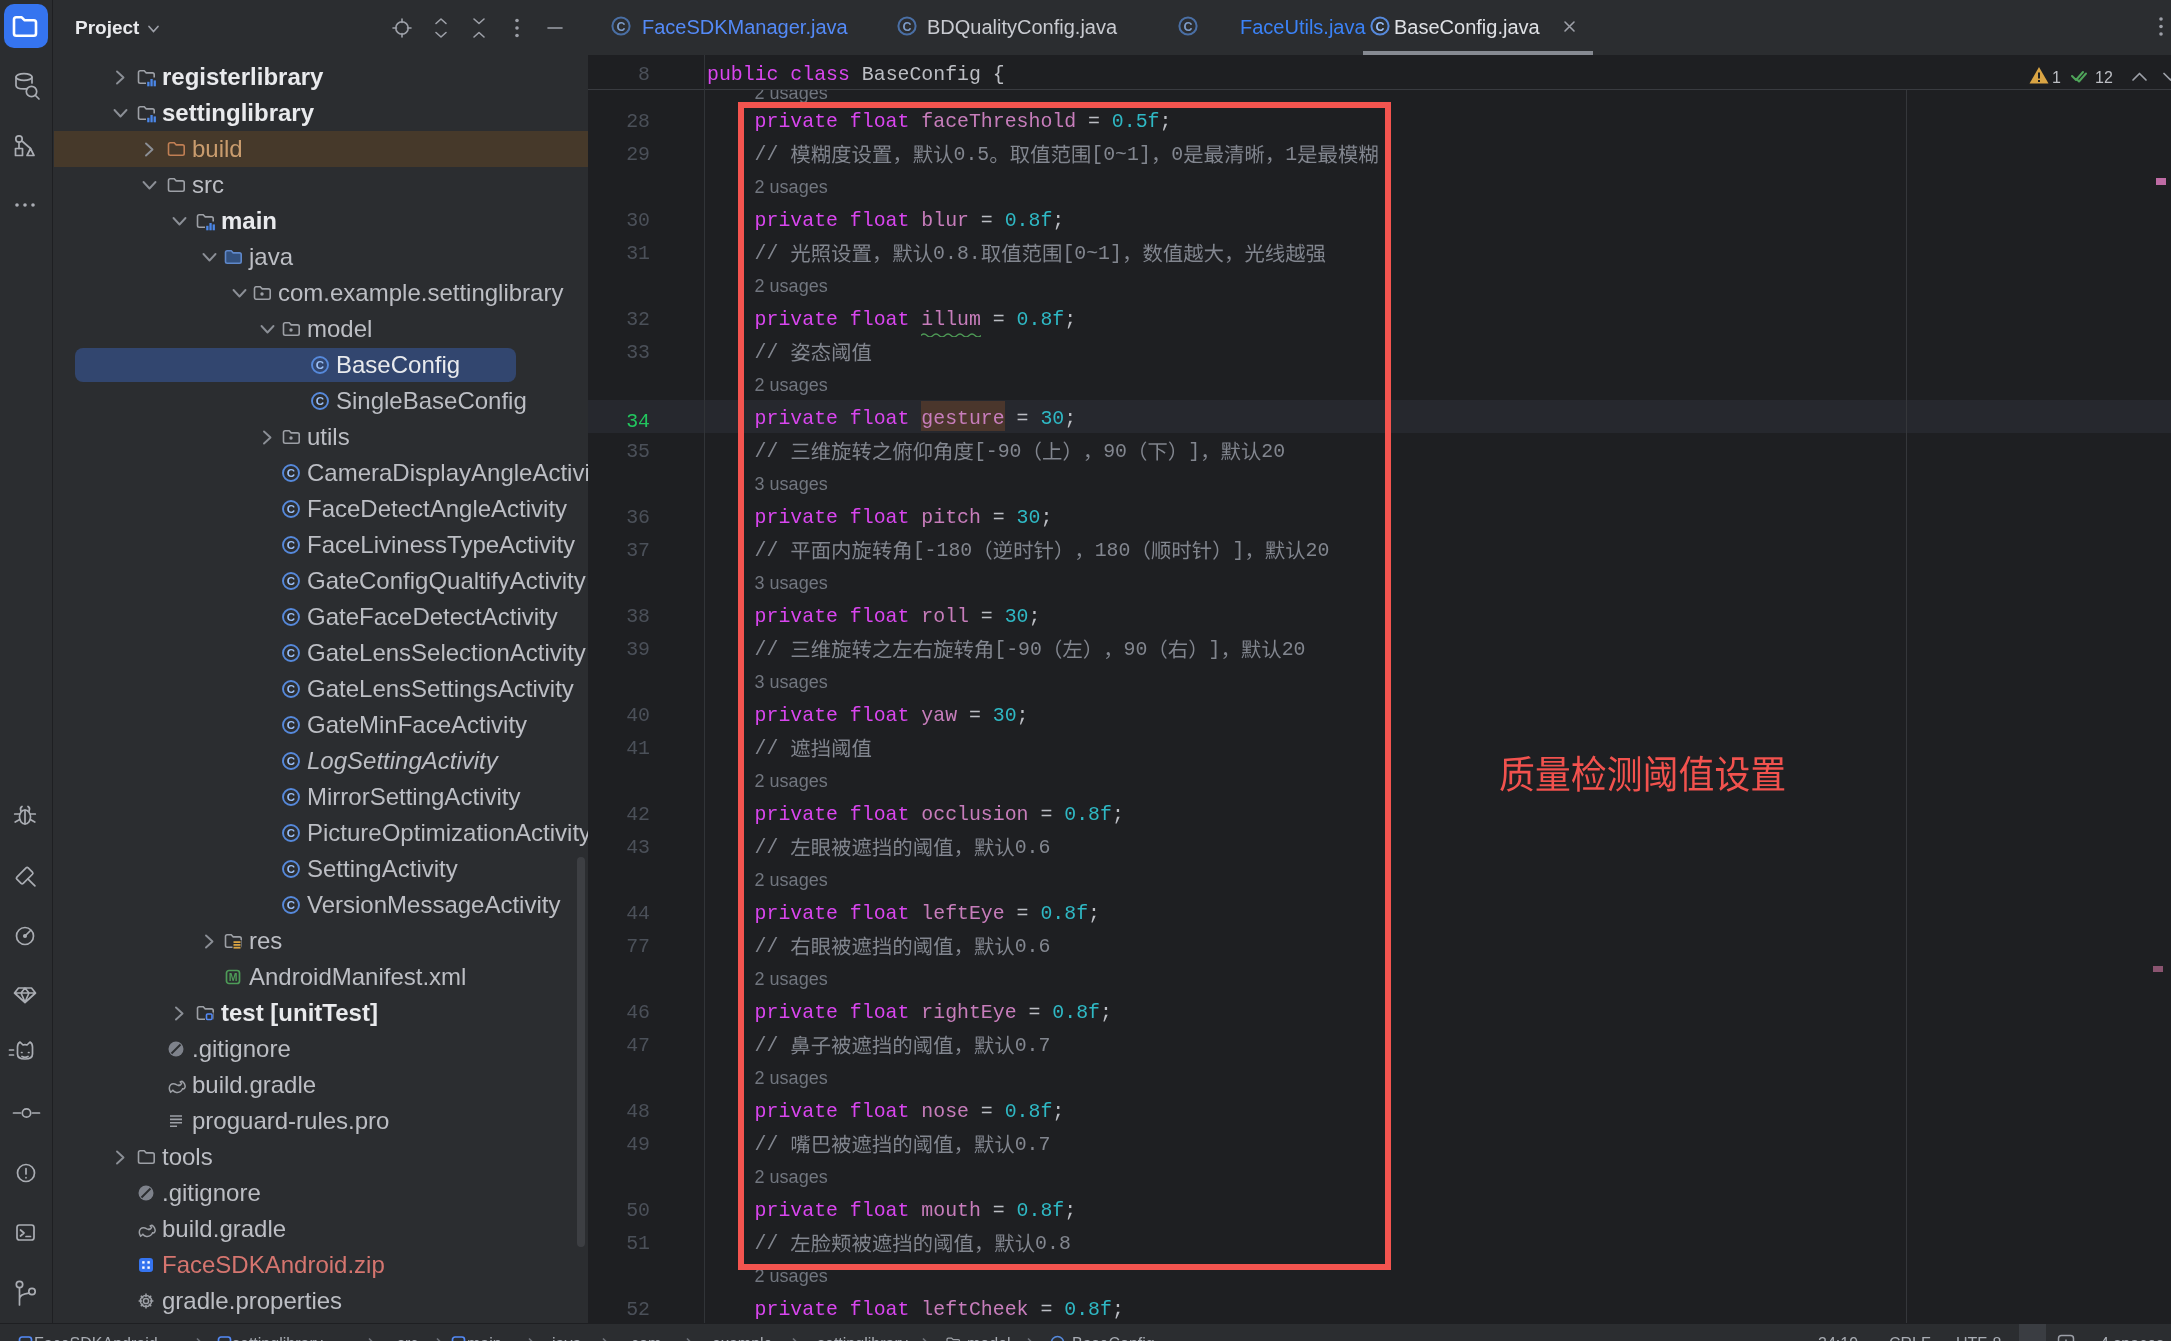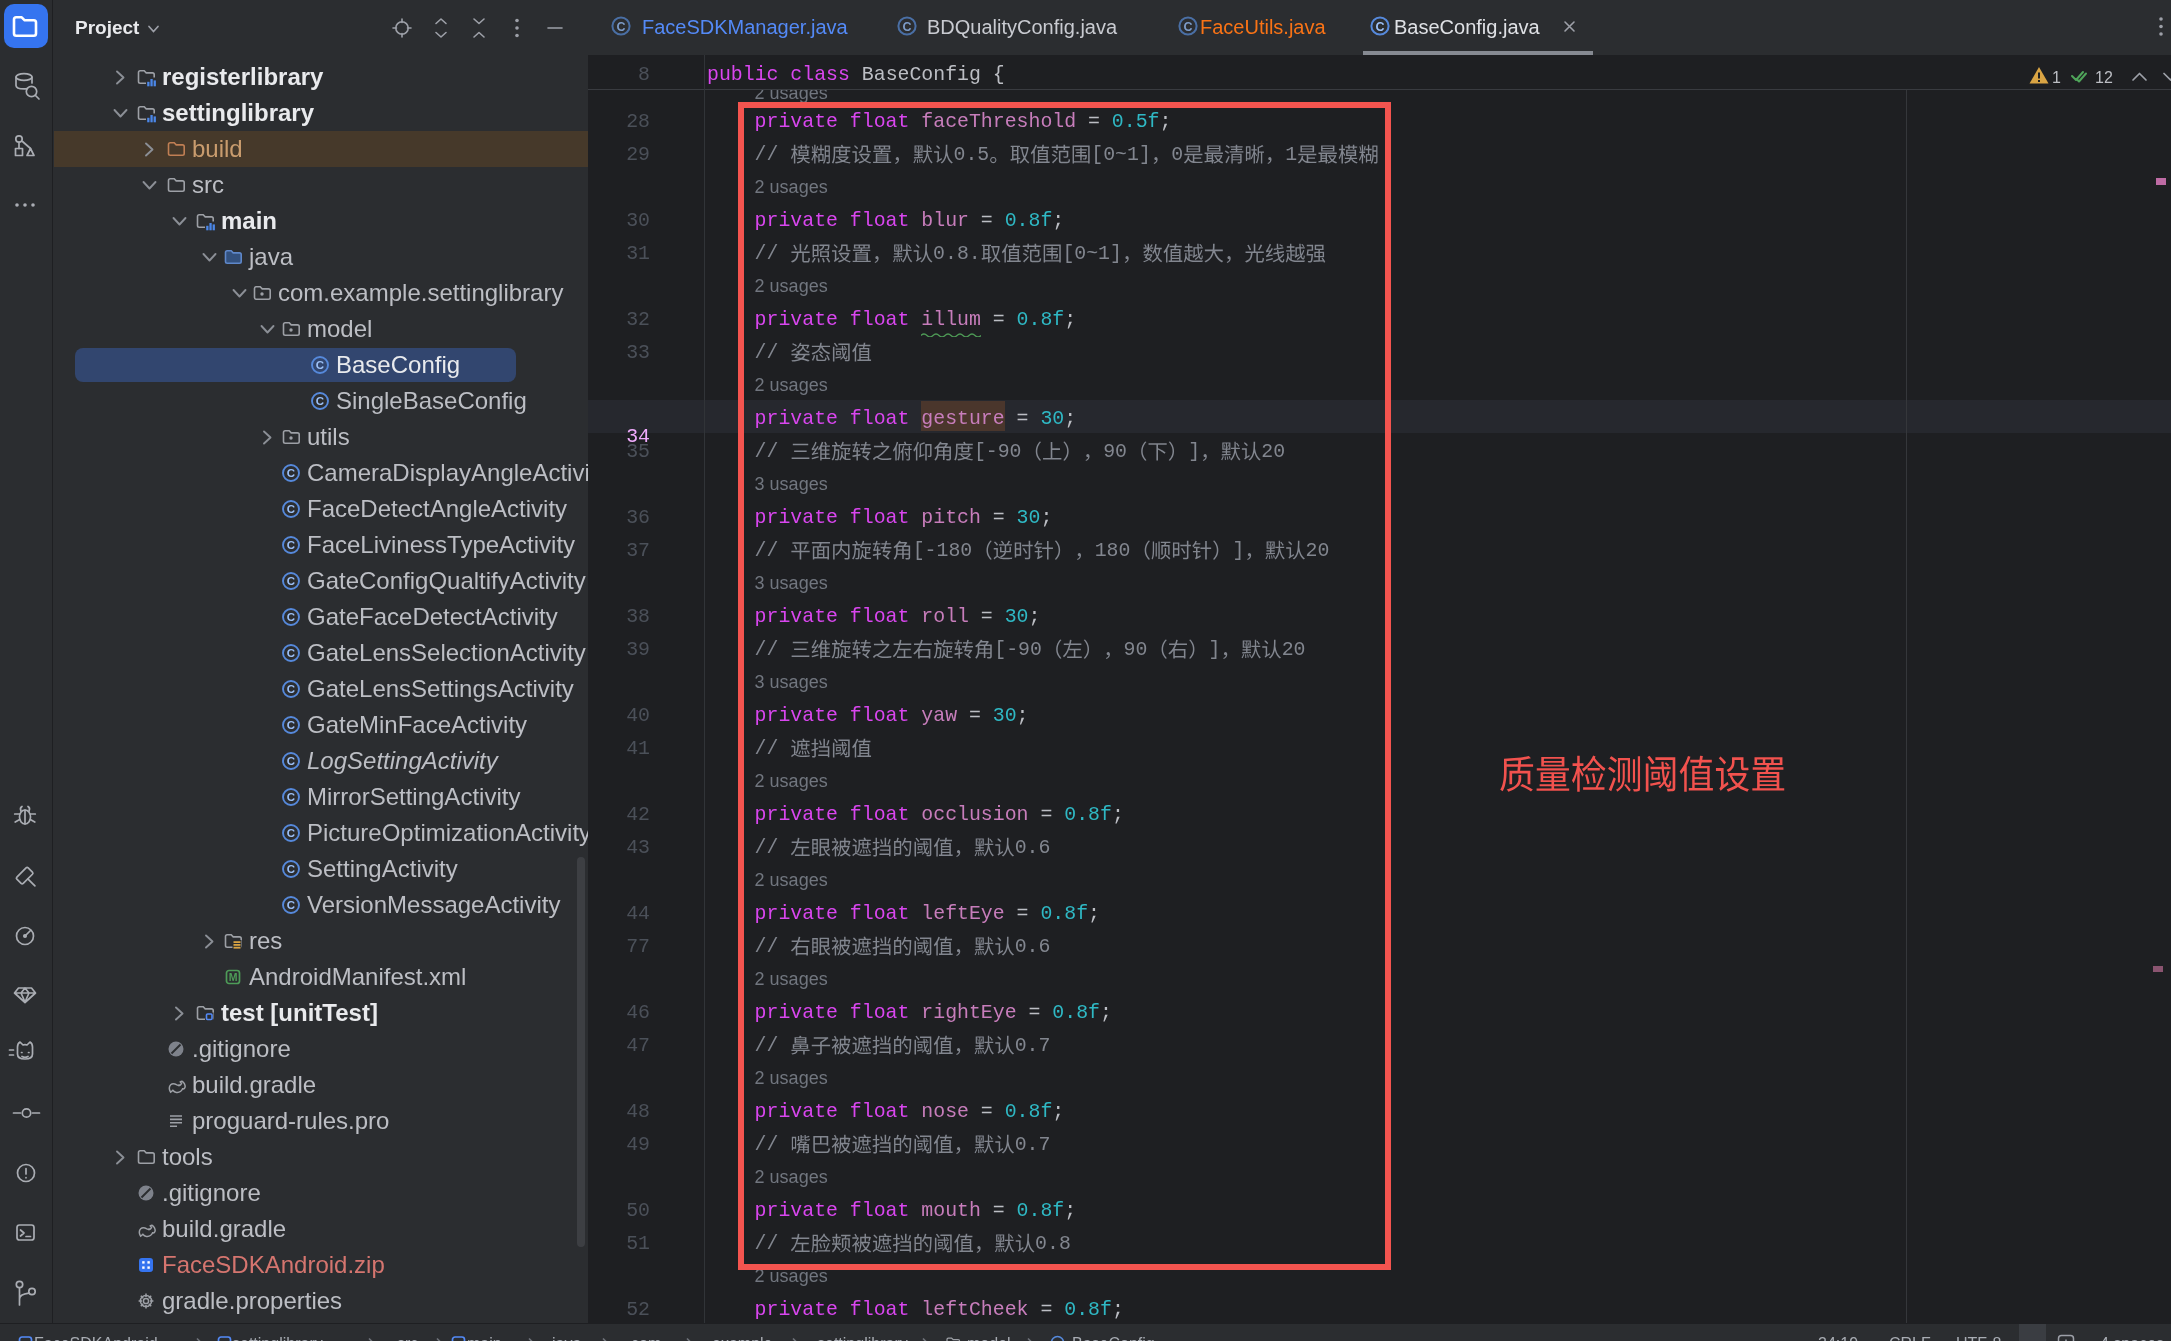--- a/index.html
+++ b/index.html
@@ -86,21 +86,21 @@
     <div class="tabt" style="left:54px;color:#548af7">FaceSDKManager.java</div>
     <svg class="abs" style="left:308px;top:15px" width="22" height="22" viewBox="0 0 22 22">
       <circle cx="11" cy="11" r="8.6" fill="none" stroke="#4a6fa5" stroke-width="2"></circle>
       <text x="11" y="15.5" text-anchor="middle" font-size="12.5" font-weight="bold" fill="#7d9cc9" font-family="Liberation Sans,sans-serif">C</text>
     </svg>
     <div class="tabt" style="left:339px;color:#c9cbd1">BDQualityConfig.java</div>
     <svg class="abs" style="left:589px;top:15px" width="22" height="22" viewBox="0 0 22 22">
       <circle cx="11" cy="11" r="8.6" fill="none" stroke="#4a6fa5" stroke-width="2"></circle>
       <text x="11" y="15.5" text-anchor="middle" font-size="12.5" font-weight="bold" fill="#7d9cc9" font-family="Liberation Sans,sans-serif">C</text>
     </svg>
-    <div class="tabt" style="left:612px;color:#f97316">FaceUtils.java</div>
+    <div class="tabt" style="left:652px;color:#3b82f6">FaceUtils.java</div>
     <svg class="abs" style="left:781px;top:15px" width="22" height="22" viewBox="0 0 22 22">
       <circle cx="11" cy="11" r="8.6" fill="none" stroke="#5689db" stroke-width="2"></circle>
       <text x="11" y="15.5" text-anchor="middle" font-size="12.5" font-weight="bold" fill="#9cc0f7" font-family="Liberation Sans,sans-serif">C</text>
     </svg>
     <div class="tabt" style="left:806px;color:#dfe1e5">BaseConfig.java</div>
     <svg class="abs" style="left:974px;top:19px" width="15" height="15" viewBox="0 0 15 15" stroke="#9da0a8" stroke-width="1.6" stroke-linecap="round">
       <path d="M3 3 L12 12 M12 3 L3 12"></path>
     </svg>
     <div class="abs" style="left:775px;top:51px;width:230px;height:4px;background:#868a92"></div>
     <svg class="abs" style="left:1566px;top:14px" width="14" height="26" viewBox="0 0 14 26" fill="#9da0a8">
@@ -357,21 +357,21 @@
     <div class="ln" style="left:2px;top:182px">31</div>
     <div class="cl c" style="left:166.6px;top:182px">// </div>
     <div class="cl c" style="left:345.1px;top:182px">0.8.</div>
     <div class="cl c" style="left:474.4px;top:182px">[0~1]</div>
     <div class="inlay" style="left:166.6px;top:215px">2 usages</div>
     <div class="ln" style="left:2px;top:248px;">32</div>
     <div class="cl" style="left:166.6px;top:248px"><span class="k">private float </span><span class="f">illum</span><span class="p"> = </span><span class="n">0.8f</span><span class="p">;</span></div>
     <div class="ln" style="left:2px;top:281px">33</div>
     <div class="cl c" style="left:166.6px;top:281px">// </div>
     <div class="inlay" style="left:166.6px;top:314px">2 usages</div>
-    <div class="ln" style="left:2px;top:365px;color:#f0abfc">34</div>
+    <div class="ln" style="left:2px;top:350px;color:#22c55e">34</div>
     <div class="cl" style="left:166.6px;top:347px"><span class="k">private float </span><span class="f">gesture</span><span class="p"> = </span><span class="n">30</span><span class="p">;</span></div>
     <div class="ln" style="left:2px;top:380px">35</div>
     <div class="cl c" style="left:166.6px;top:380px">// </div>
     <div class="cl c" style="left:385.9px;top:380px">[-90</div>
     <div class="cl c" style="left:515.2px;top:380px">90</div>
     <div class="cl c" style="left:600.2px;top:380px">]</div>
     <div class="cl c" style="left:673.3px;top:380px">20</div>
     <div class="inlay" style="left:166.6px;top:413px">3 usages</div>
     <div class="ln" style="left:2px;top:446px;">36</div>
     <div class="cl" style="left:166.6px;top:446px"><span class="k">private float </span><span class="f">pitch</span><span class="p"> = </span><span class="n">30</span><span class="p">;</span></div>

